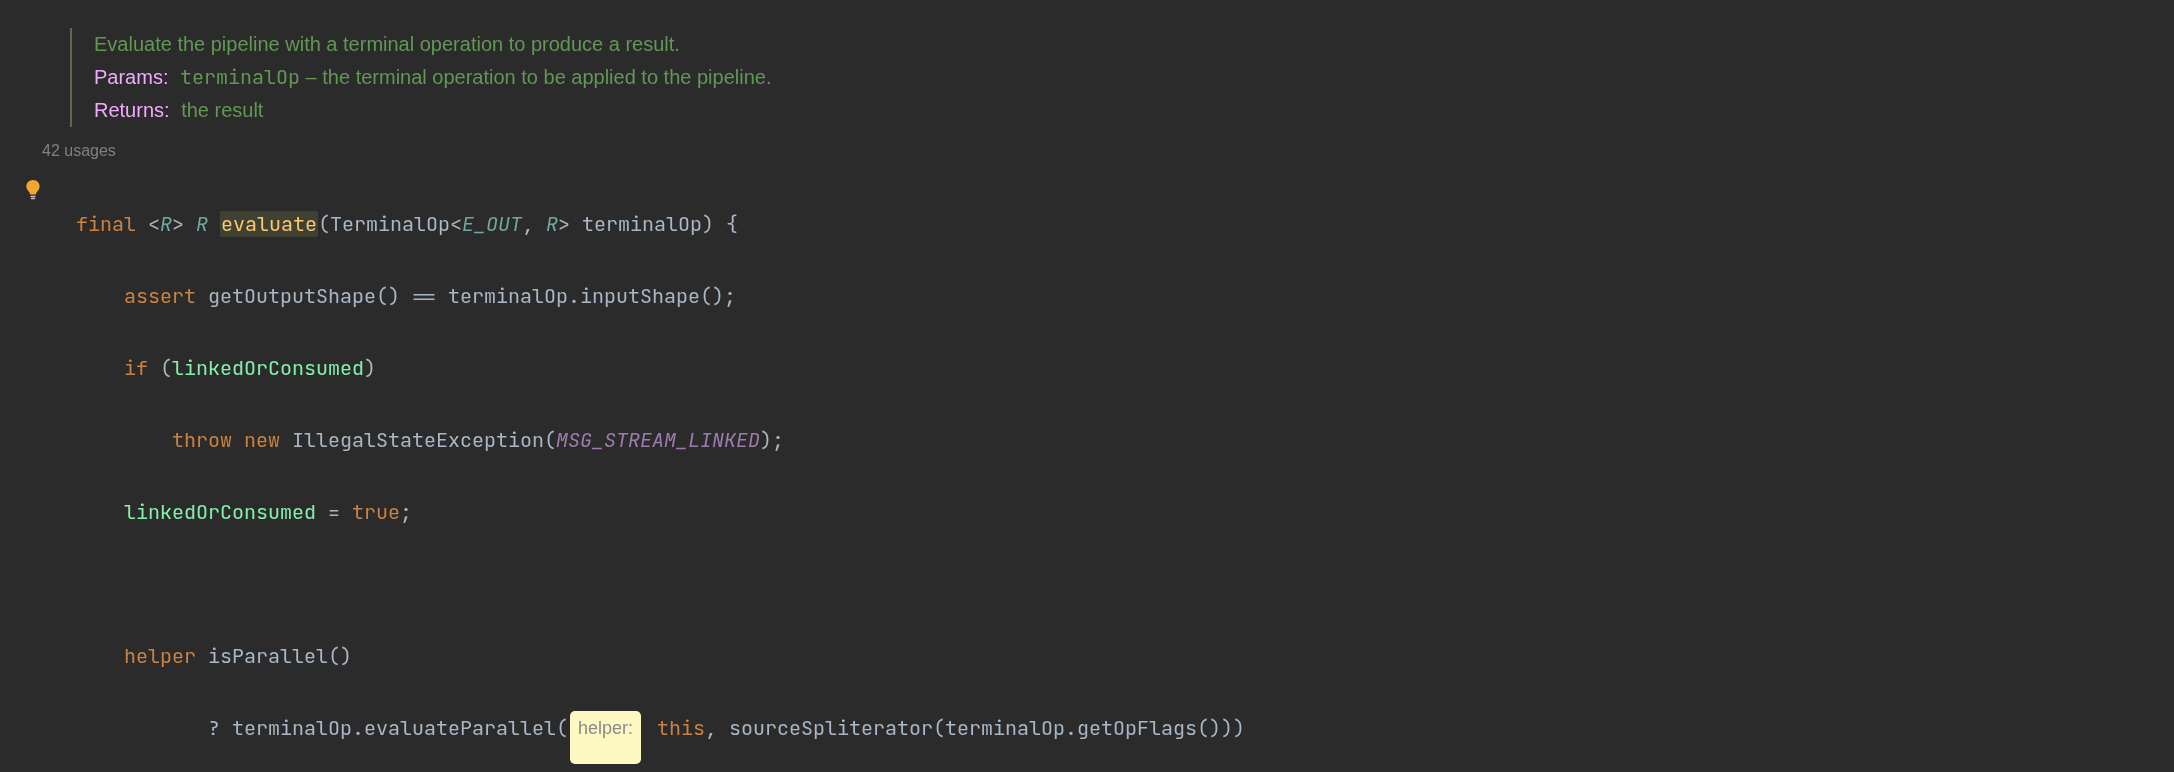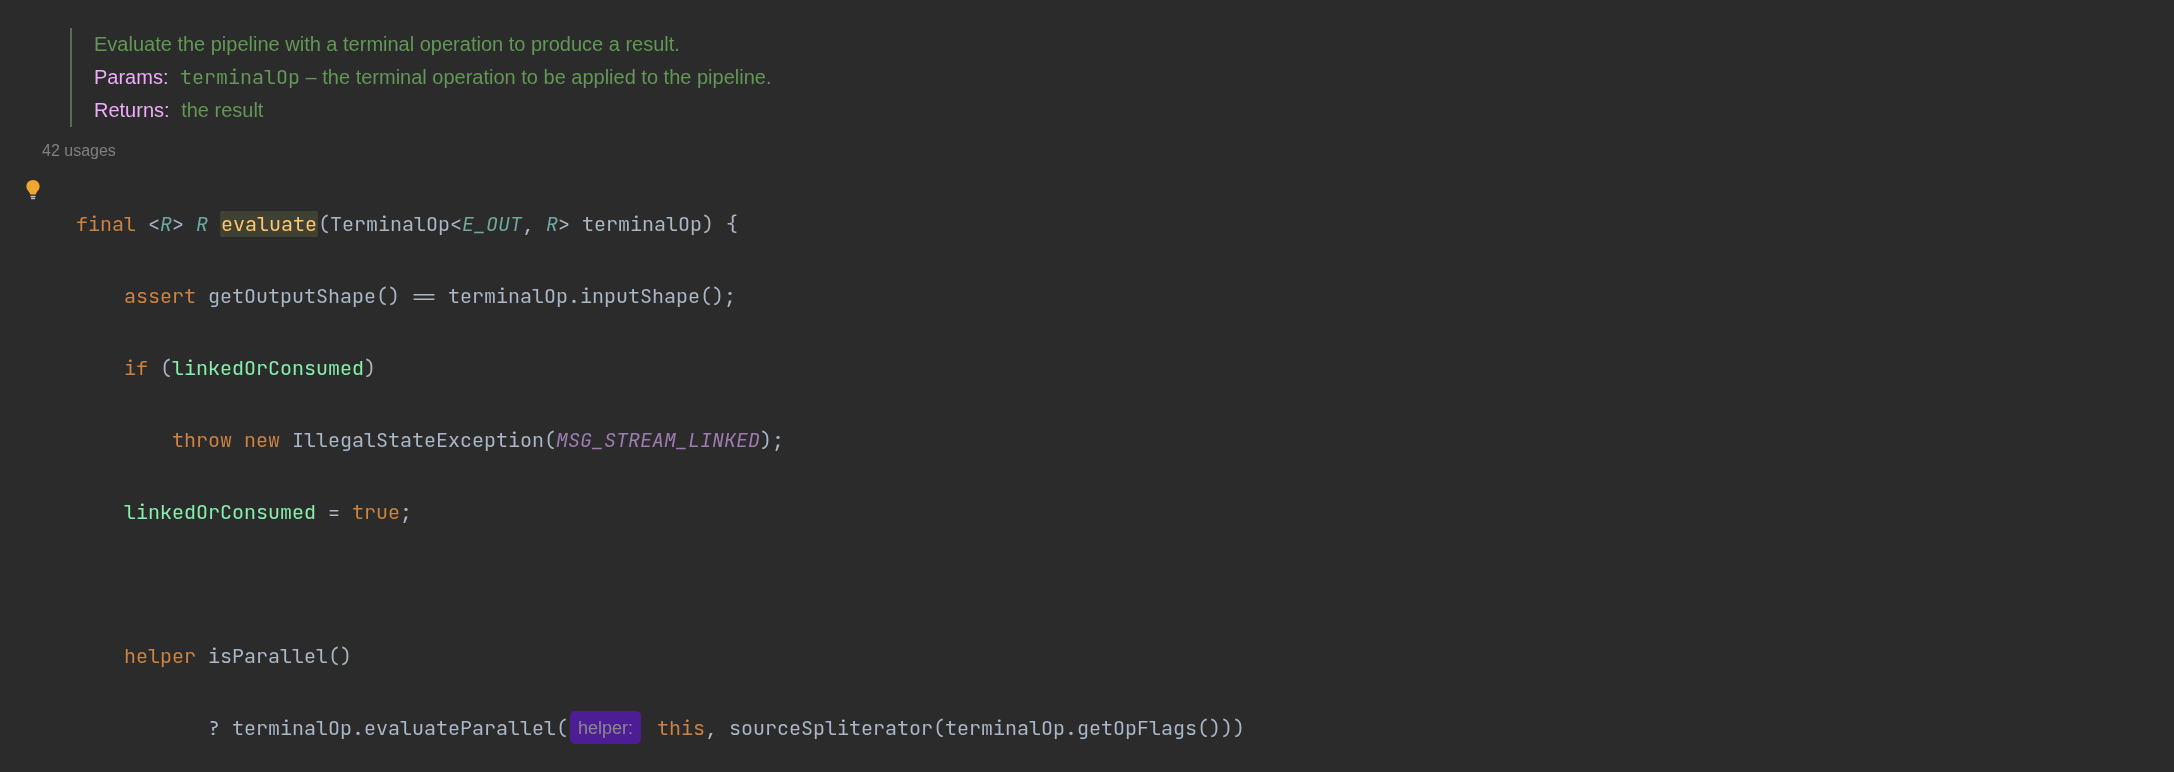--- a/index.html
+++ b/index.html
@@ -50,24 +50,24 @@
   .kw { color: #cc8242; text-align: right; }
   .methoddef { color: #ffc66d; }
   .hl-name { background: rgba(77,82,55,0.6); padding: 0 1px; border-radius: 2px; text-align: right; }
   .type { color: #a9b7c6; }
   .gparam { color: #6fa8a0; font-style: italic; }
   .field { color: #86efac; }
   .staticField { color: #9e7bb0; font-style: italic; }
   .param { color: #a9b7c6; }
   .punct { color: #a9b7c6; }
   .hint {
-    background: #4c1d95;
+    background: #fef9c3;
     color: #8a8a8a;
     font-size: 18px;
-    padding: 1px 8px 0 8px;
+    padding: 1px 8px 20px 8px;
     border-radius: 5px;
     margin: 0 4px 0 2px;
     font-family: -apple-system, BlinkMacSystemFont, 'Segoe UI', sans-serif;
     display: inline-block;
     position: relative;
     top: -1px;
   }
 </style>
 </head>
 <body>

